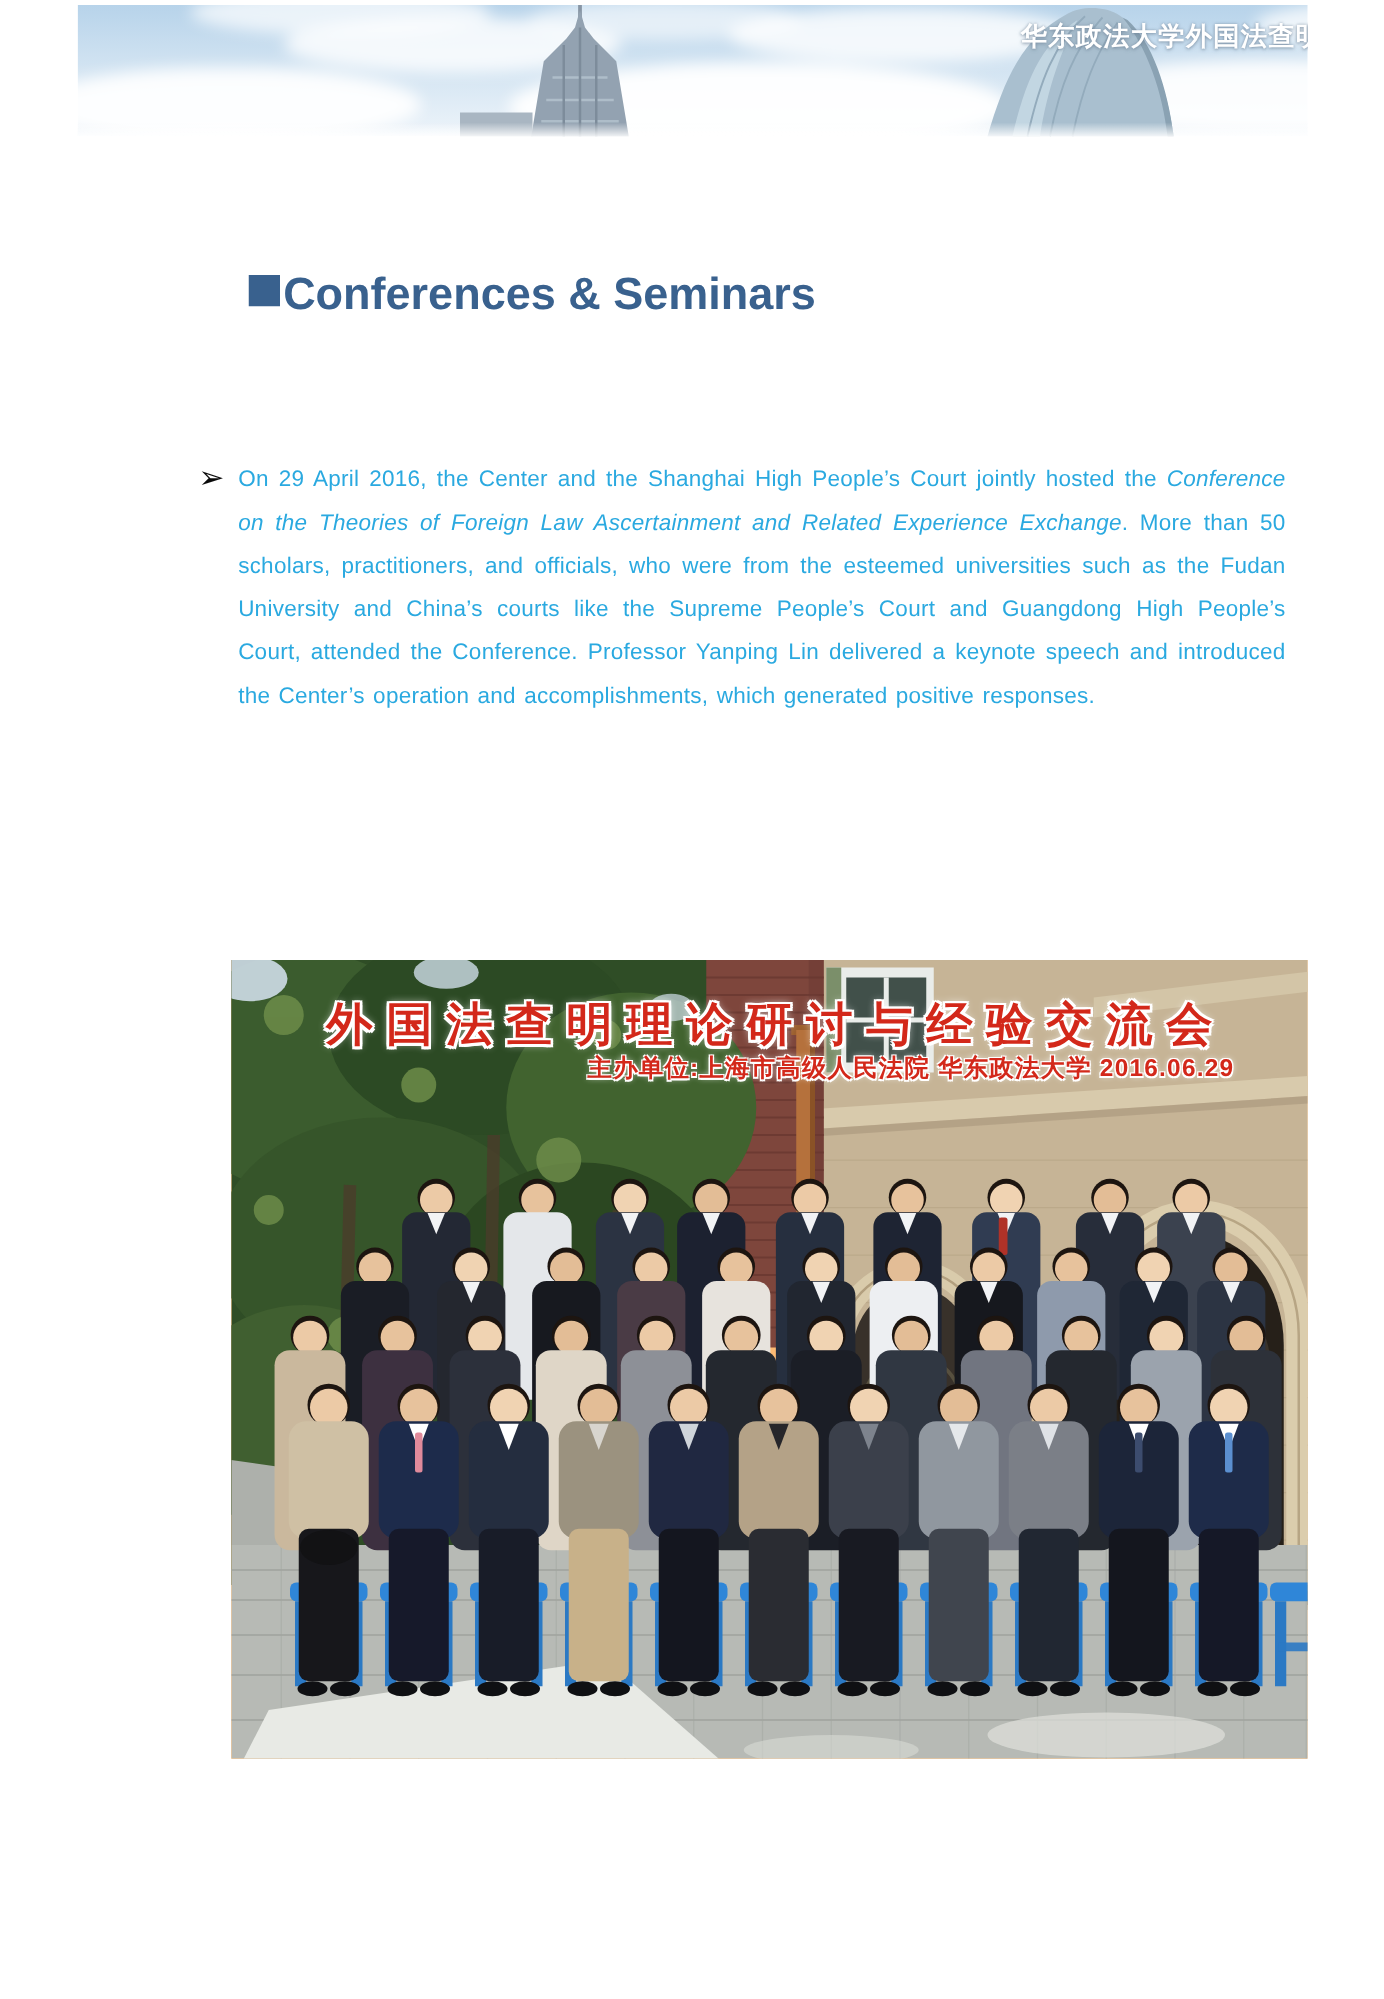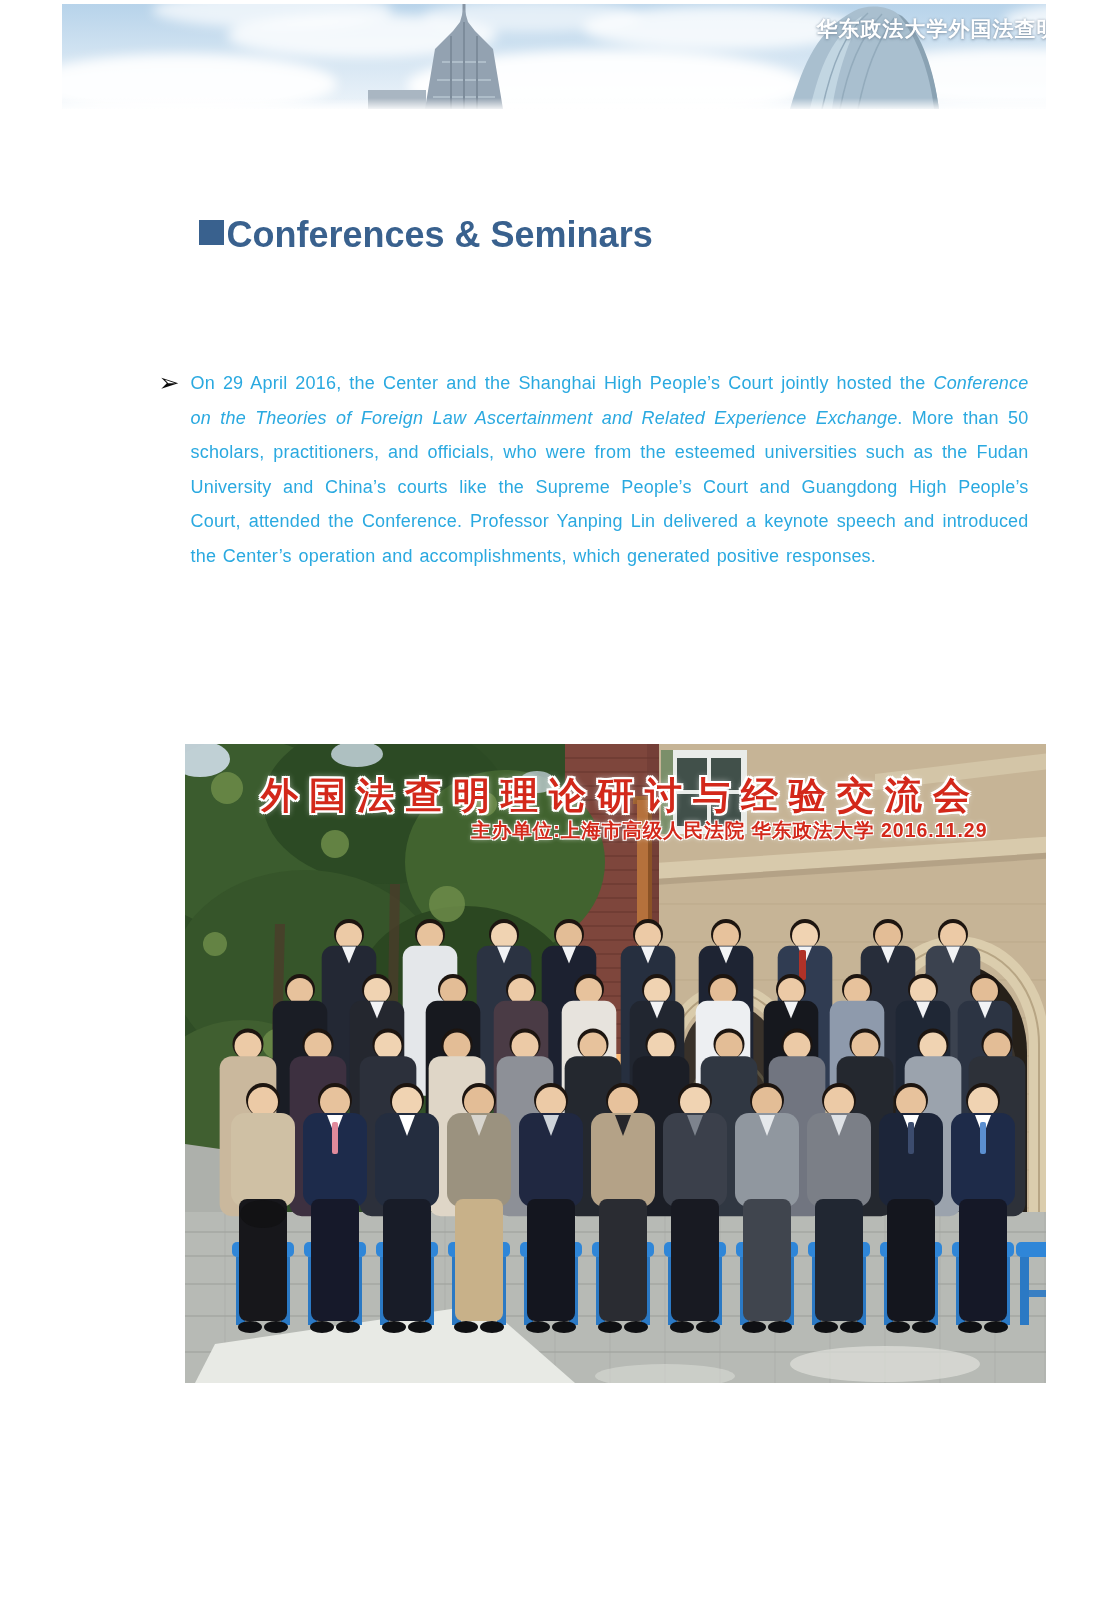--- a/index.html
+++ b/index.html
@@ -38,21 +38,21 @@
   .bullet{
     position:absolute;left:-32px;top:4px;color:#0a0a0a;font-size:25px;line-height:25px;
   }
   .para{
     margin:0;font-size:18px;line-height:34.6px;color:var(--body-blue);
     text-align:justify;text-justify:inter-word;letter-spacing:.2px;word-spacing:1.5px;
   }
   .para .it{font-style:italic;}
   
   .photo{
-    position:absolute;top:740px;left:123px;width:873px;height:639px;margin:0;
+    position:absolute;top:764px;left:123px;width:873px;height:639px;margin:0;
     overflow:hidden;background:#fdba74;
   }
   .photo svg{display:block;width:100%;height:100%;}
   .photo-title{
     position:absolute;top:27px;left:0;width:100%;text-align:center;
     font-size:37px;font-weight:bold;color:var(--banner-red);letter-spacing:11px;
     white-space:nowrap;
     text-shadow:-2px -2px 0 #fff,2px -2px 0 #fff,-2px 2px 0 #fff,2px 2px 0 #fff,
                 -2px 0 0 #fff,2px 0 0 #fff,0 -2px 0 #fff,0 2px 0 #fff,0 0 7px rgba(255,255,255,.95);
   }
@@ -439,16 +439,16 @@
           <circle cx="798" cy="358" r="15" fill="#f0d3b2"></circle>
           <rect x="766" y="369" width="64" height="94" rx="14" fill="#1e2b49"></rect>
           <polygon points="790,371 806,371 798,392" fill="#ffffff"></polygon>
           <rect x="795" y="378" width="6" height="32" rx="2" fill="#5b8fd0"></rect>
           <rect x="774" y="455" width="48" height="122" rx="8" fill="#151827"></rect>
           <ellipse cx="785" cy="583" rx="12" ry="6" fill="#0f1013"></ellipse>
           <ellipse cx="811" cy="583" rx="12" ry="6" fill="#0f1013"></ellipse>
         </g>
     </svg>
     <figcaption class="photo-title">外国法查明理论研讨与经验交流会</figcaption>
-    <div class="photo-subtitle">主办单位:上海市高级人民法院 华东政法大学 2016.11.29</div>
+    <div class="photo-subtitle">主办单位:上海市高级人民法院 华东政法大学 2016.06.29</div>
   </figure>
 
 </div>
 
 </body></html>

